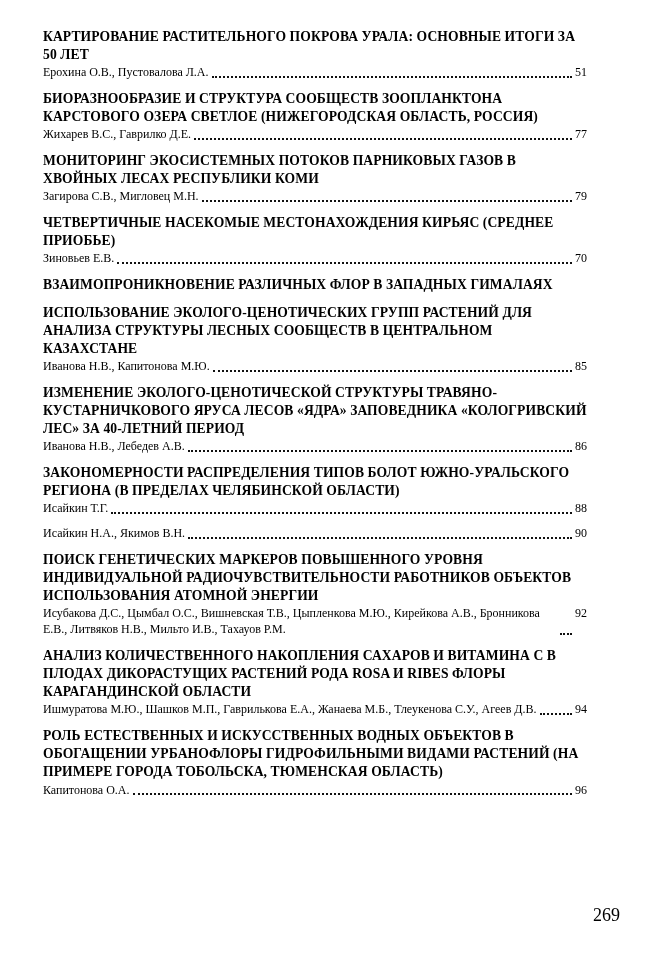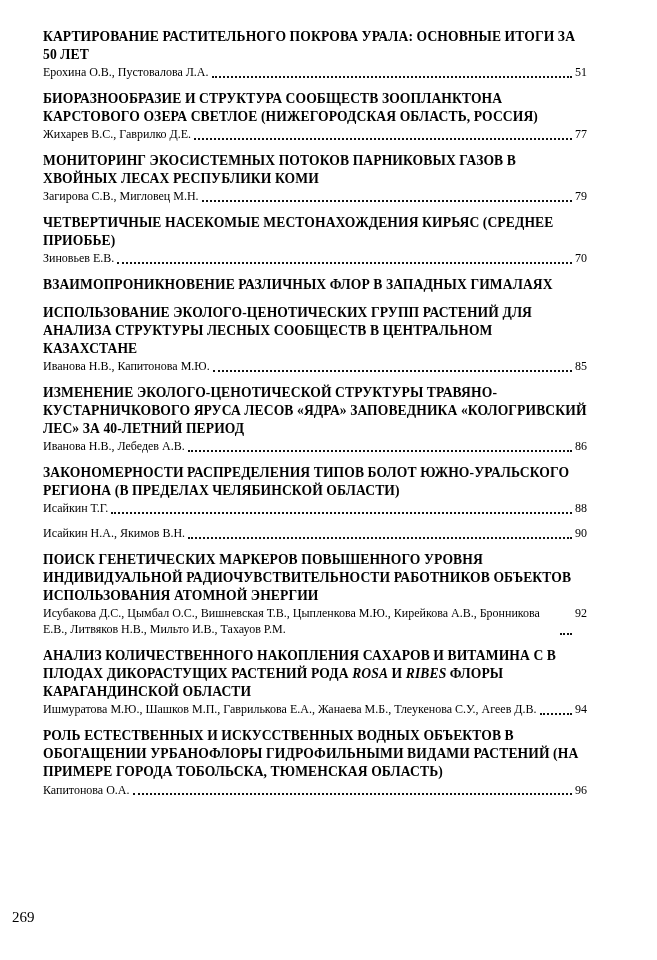--- a/index.html
+++ b/index.html
@@ -39,27 +39,27 @@
     margin: 0 3px;
     min-width: 12px;
   }
   .dots::after {
     content: "";
     position: absolute;
     left: 0; right: 0; bottom: 3px;
     border-bottom: 2px dotted #111111;
   }
   .pagenum { flex: 0 0 auto; }
-  .italic { font-style: italic; }
+  .italic { }
   .footer {
     position: absolute;
     bottom: 34px;
     left: 0; right: 0;
-    text-align: left;
-    font-size: 15px;
+    text-align: right;
+    font-size: 18px;
   }
 </style>
 </head>
 <body>
 
 <div class="page">
   <div>
       <div class="entry">
         <div class="title"><span>КАРТИРОВАНИЕ РАСТИТЕЛЬНОГО ПОКРОВА УРАЛА: ОСНОВНЫЕ ИТОГИ ЗА 50 ЛЕТ</span></div>
         <div class="authors-line">

